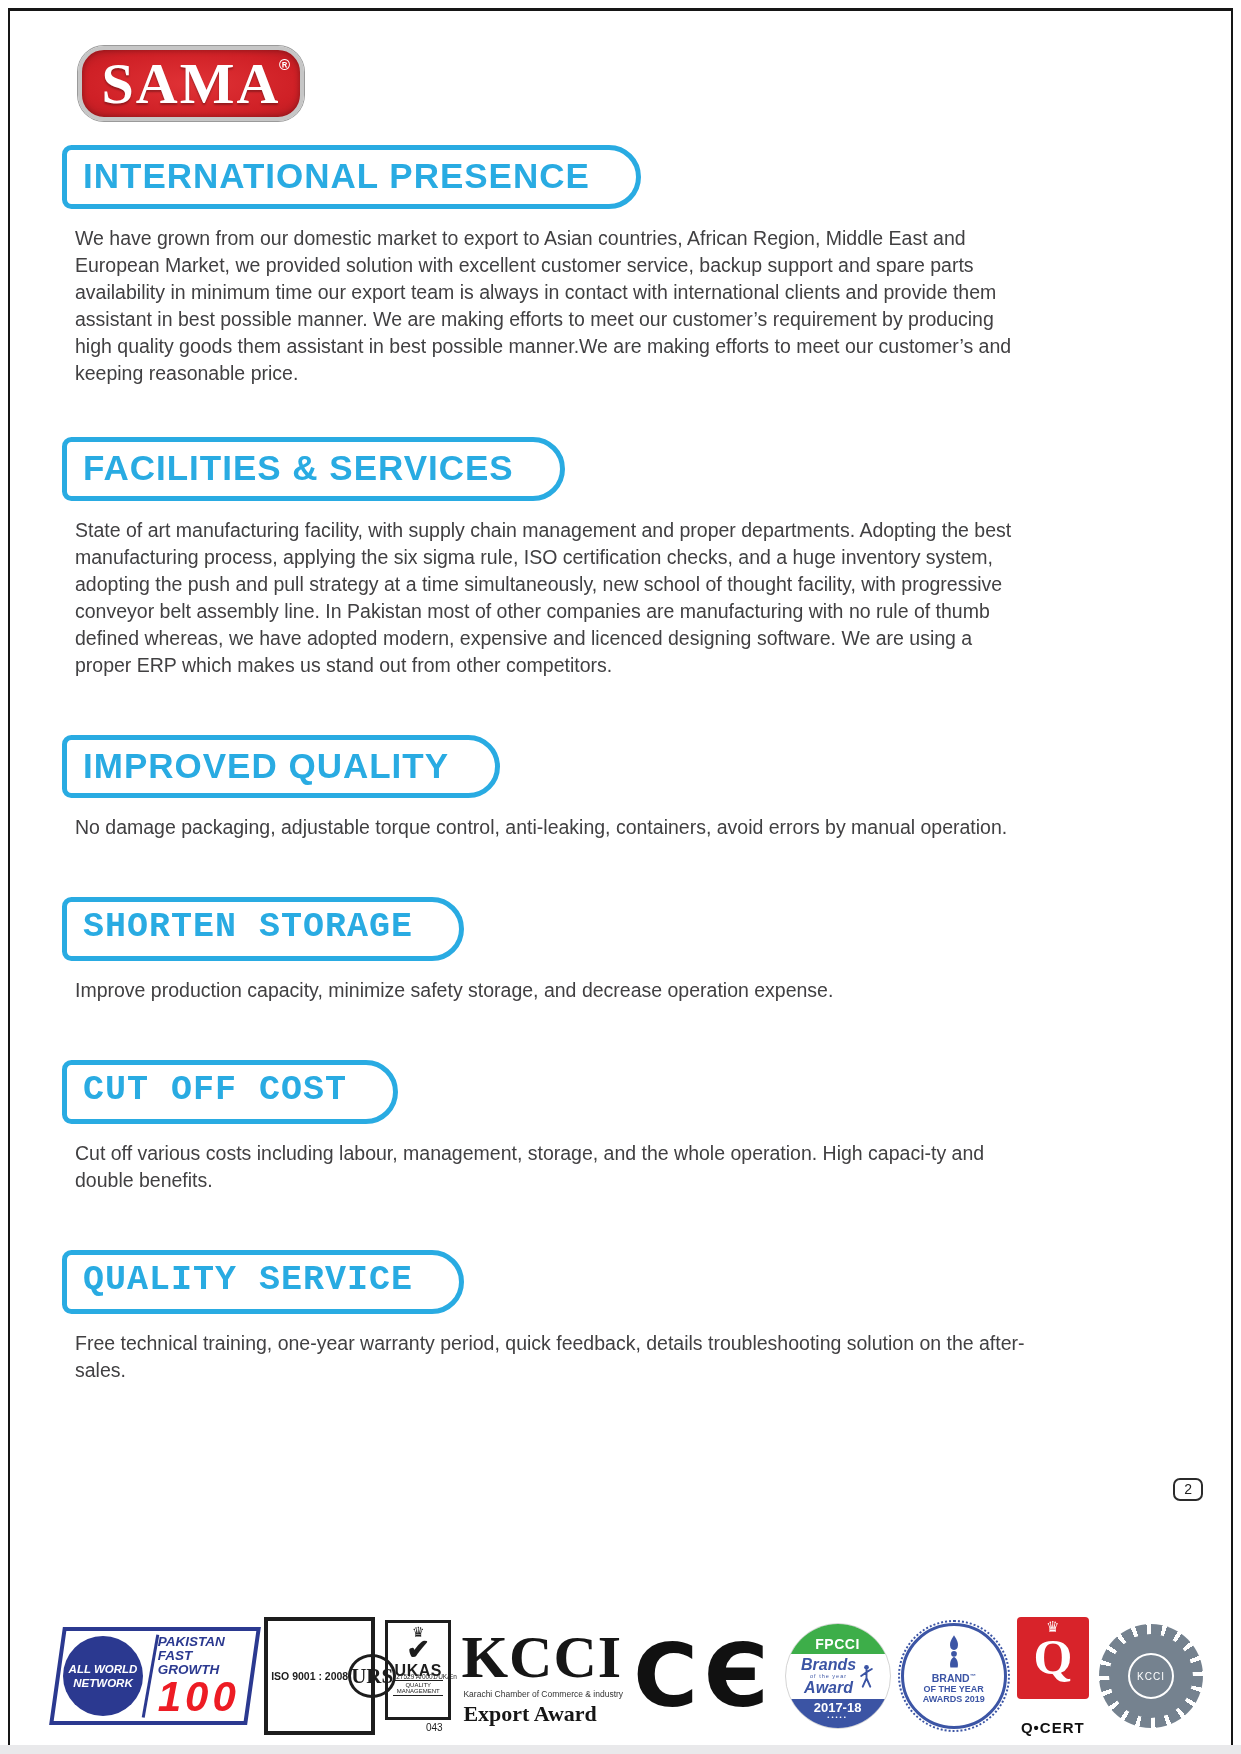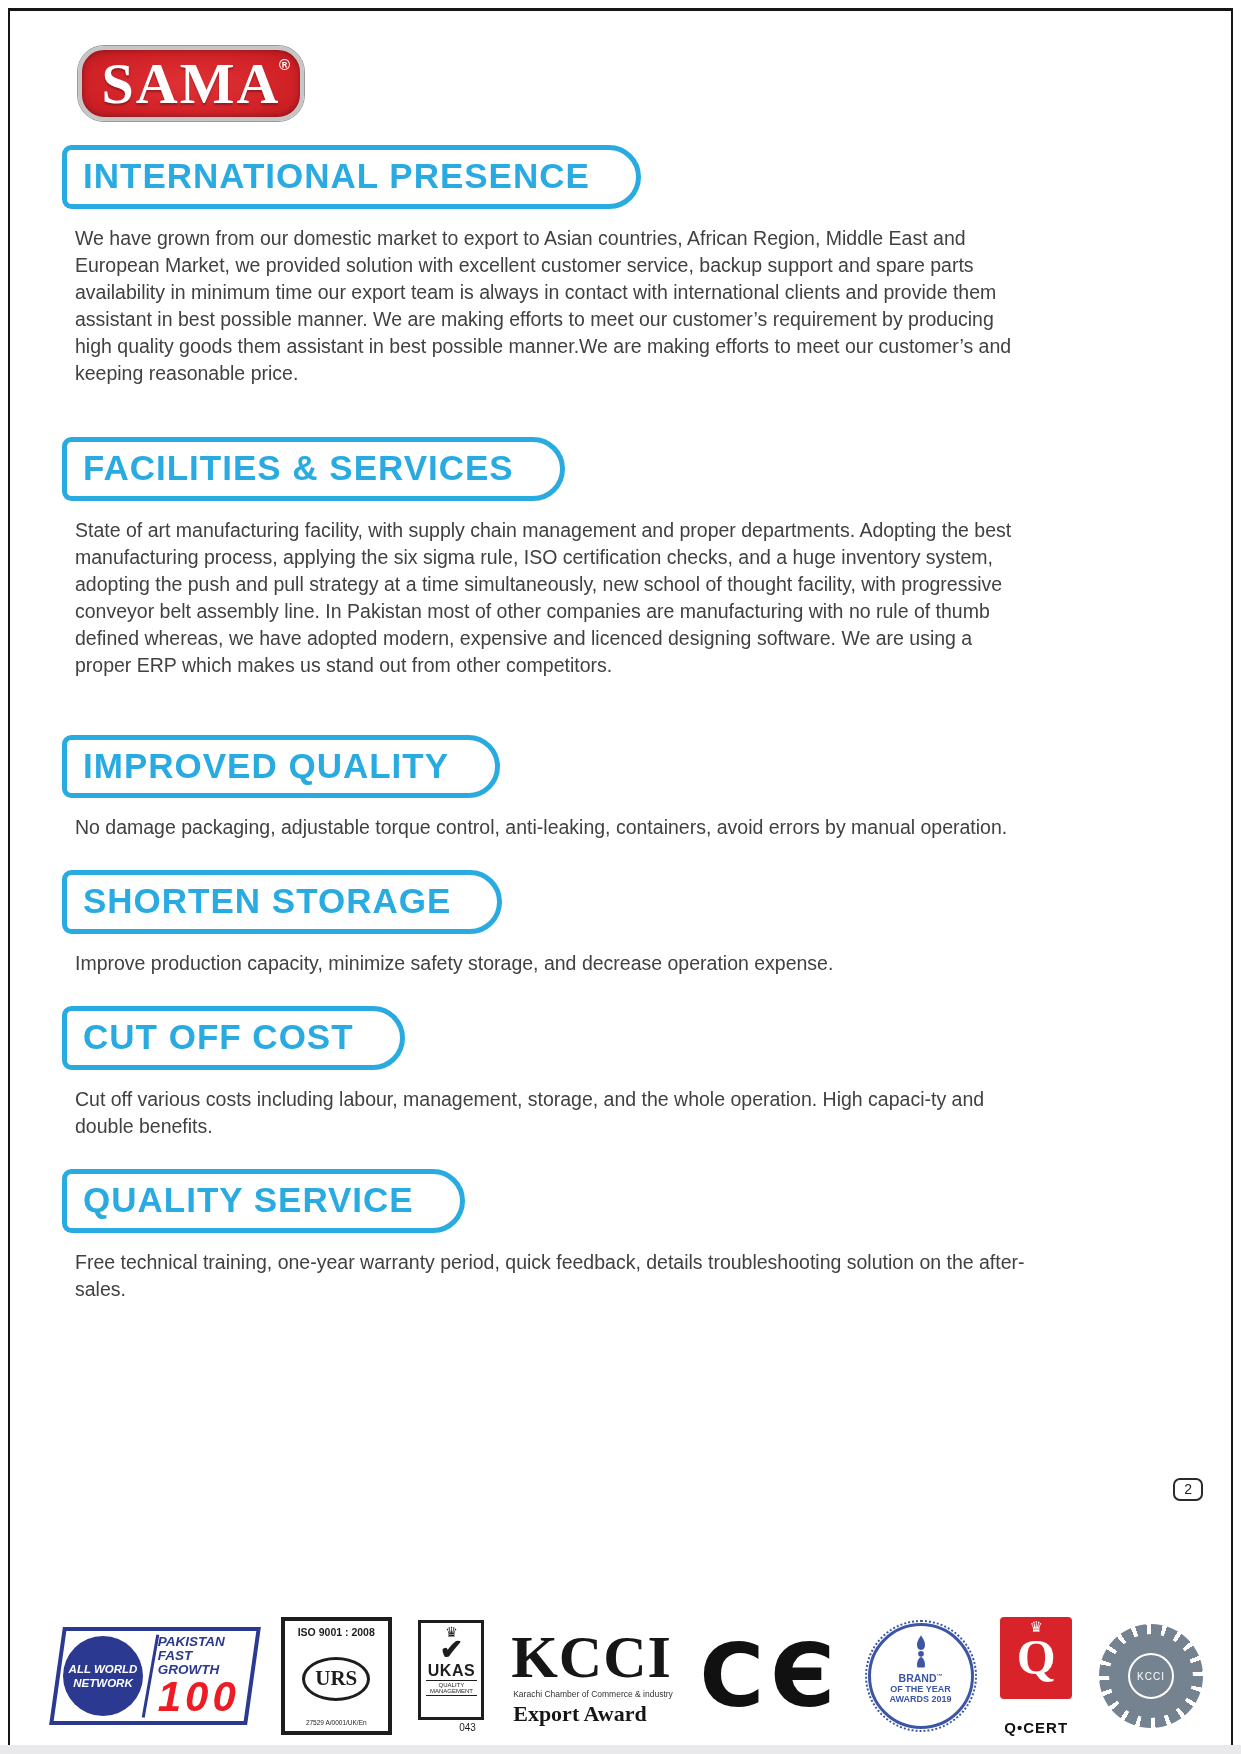--- a/index.html
+++ b/index.html
@@ -33,21 +33,21 @@
   .h-box{
     display:inline-block;width:fit-content;
     border:5px solid #29ABE2;border-radius:10px 34px 34px 10px;
     padding:4px 46px 6px 16px;
     color:#29ABE2;font-weight:bold;font-size:35px;letter-spacing:1px;line-height:1.25;
     white-space:nowrap;
   }
   .sec1 .h-box{margin-top:24px;}
   .sec2 .h-box{margin-top:50px;}
   .sec3 .h-box{margin-top:56px;}
-  .sec4 .h-box,.sec5 .h-box,.sec6 .h-box,.sec7 .h-box{margin-top:29px;}
+  .sec4 .h-box,.sec5 .h-box,.sec6 .h-box,.sec7 .h-box{margin-top:56px;font-family:Liberation Mono, monospace;}
   .body-p{
     margin:16px 0 0 13px;max-width:950px;
     font-size:19.5px;line-height:27px;color:#414042;
   }
 
   
   .page-badge{
     position:absolute;top:1478px;right:38px;
     border:2px solid #2b2b2b;border-radius:7px;padding:1px 9px 2px 9px;
     font-size:14px;color:#222;background:#fff;
@@ -65,21 +65,21 @@
   .awn-in{transform:skewX(8deg);display:flex;align-items:center;gap:6px;}
   .awn-circle{width:80px;height:80px;border-radius:50%;background:#2B3990;color:#fff;
       display:flex;flex-direction:column;align-items:center;justify-content:center;
       font-style:italic;font-weight:bold;font-size:11.5px;line-height:1.25;flex:none;}
   .awn-div{width:3px;height:84px;background:#2B3990;transform:rotate(10deg);}
   .awn-right{display:flex;flex-direction:column;line-height:1.05;}
   .awn-pk,.awn-fg{font-style:italic;font-weight:bold;color:#2B3990;font-size:13.5px;}
   .awn-100{font-style:italic;font-weight:bold;color:#ED1C24;font-size:42px;letter-spacing:4px;line-height:.95;}
 
   
-  .urs{width:111px;height:118px;border:4px solid #1d1d1d;display:flex;flex-direction:column;
+  .urs{width:111px;height:118px;border:4px solid #1d1d1d;display:flex;flex-direction:row;
        align-items:center;justify-content:space-between;padding:5px 3px;flex:none;}
   .urs-top{font-size:10.5px;font-weight:bold;color:#1d1d1d;white-space:nowrap;}
   .urs-oval{width:68px;height:44px;border:3px solid #1d1d1d;border-radius:50%;
       display:flex;align-items:center;justify-content:center;
       font-family:"Liberation Serif", serif;font-weight:bold;font-size:21px;color:#1d1d1d;}
   .urs-bot{font-size:6.5px;color:#1d1d1d;white-space:nowrap;}
 
   
   .ukas-wrap{display:flex;flex-direction:column;align-items:center;flex:none;}
   .ukas-box{width:66px;height:100px;border:3px solid #1d1d1d;display:flex;flex-direction:column;
@@ -237,20 +237,38 @@
     </div>
 
     <div class="kcci">
       <span class="kcci-name">KCCI</span>
       <span class="kcci-sub">Karachi Chamber of Commerce &amp; industry</span>
       <span class="kcci-award">Export Award</span>
     </div>
 
     <div class="ce">CЄ</div>
 
+    <div class="fpcci">
+      <div class="fpcci-top">FPCCI</div>
+      <div class="fpcci-mid">
+        <div class="fpcci-mid-text">
+          <span class="fpcci-brand">Brands</span>
+          <span class="fpcci-of">of the year</span>
+          <span class="fpcci-award">Award</span>
+        </div>
+        <svg viewBox="0 0 14 24" width="15" height="26" aria-hidden="true">
+          <circle cx="7" cy="3" r="2.2" fill="#3B54A4"></circle>
+          <path d="M7 5.5 L7 13 M7 7.5 L2 11 M7 7.5 L12 4.5 M7 13 L3.5 21 M7 13 L10.5 21" stroke="#3B54A4" stroke-width="1.8" fill="none" stroke-linecap="round"></path>
+        </svg>
+      </div>
+      <div class="fpcci-bottom">
+        <span class="fpcci-years">2017-18</span>
+        <span class="fpcci-stars">•••••</span>
+      </div>
+    </div>
 
     <div class="boty">
       <svg viewBox="0 0 24 30" width="30" height="36" aria-hidden="true">
         <path d="M12 1 C9.5 5 8 7.5 9 11 C10 14 14 14 15 11 C16 7.5 14.5 5 12 1 Z" fill="#3C55A5"></path>
         <circle cx="12" cy="16.5" r="2.4" fill="#3C55A5"></circle>
         <path d="M12 19 C9 21 8.2 24.5 9 28 L15 28 C15.8 24.5 15 21 12 19 Z" fill="#3C55A5"></path>
       </svg>
       <div class="boty-text">
         <div class="boty-l1"><span>BRAND</span><span class="boty-tm">™</span></div>
         <div class="boty-l2">OF THE YEAR</div>

